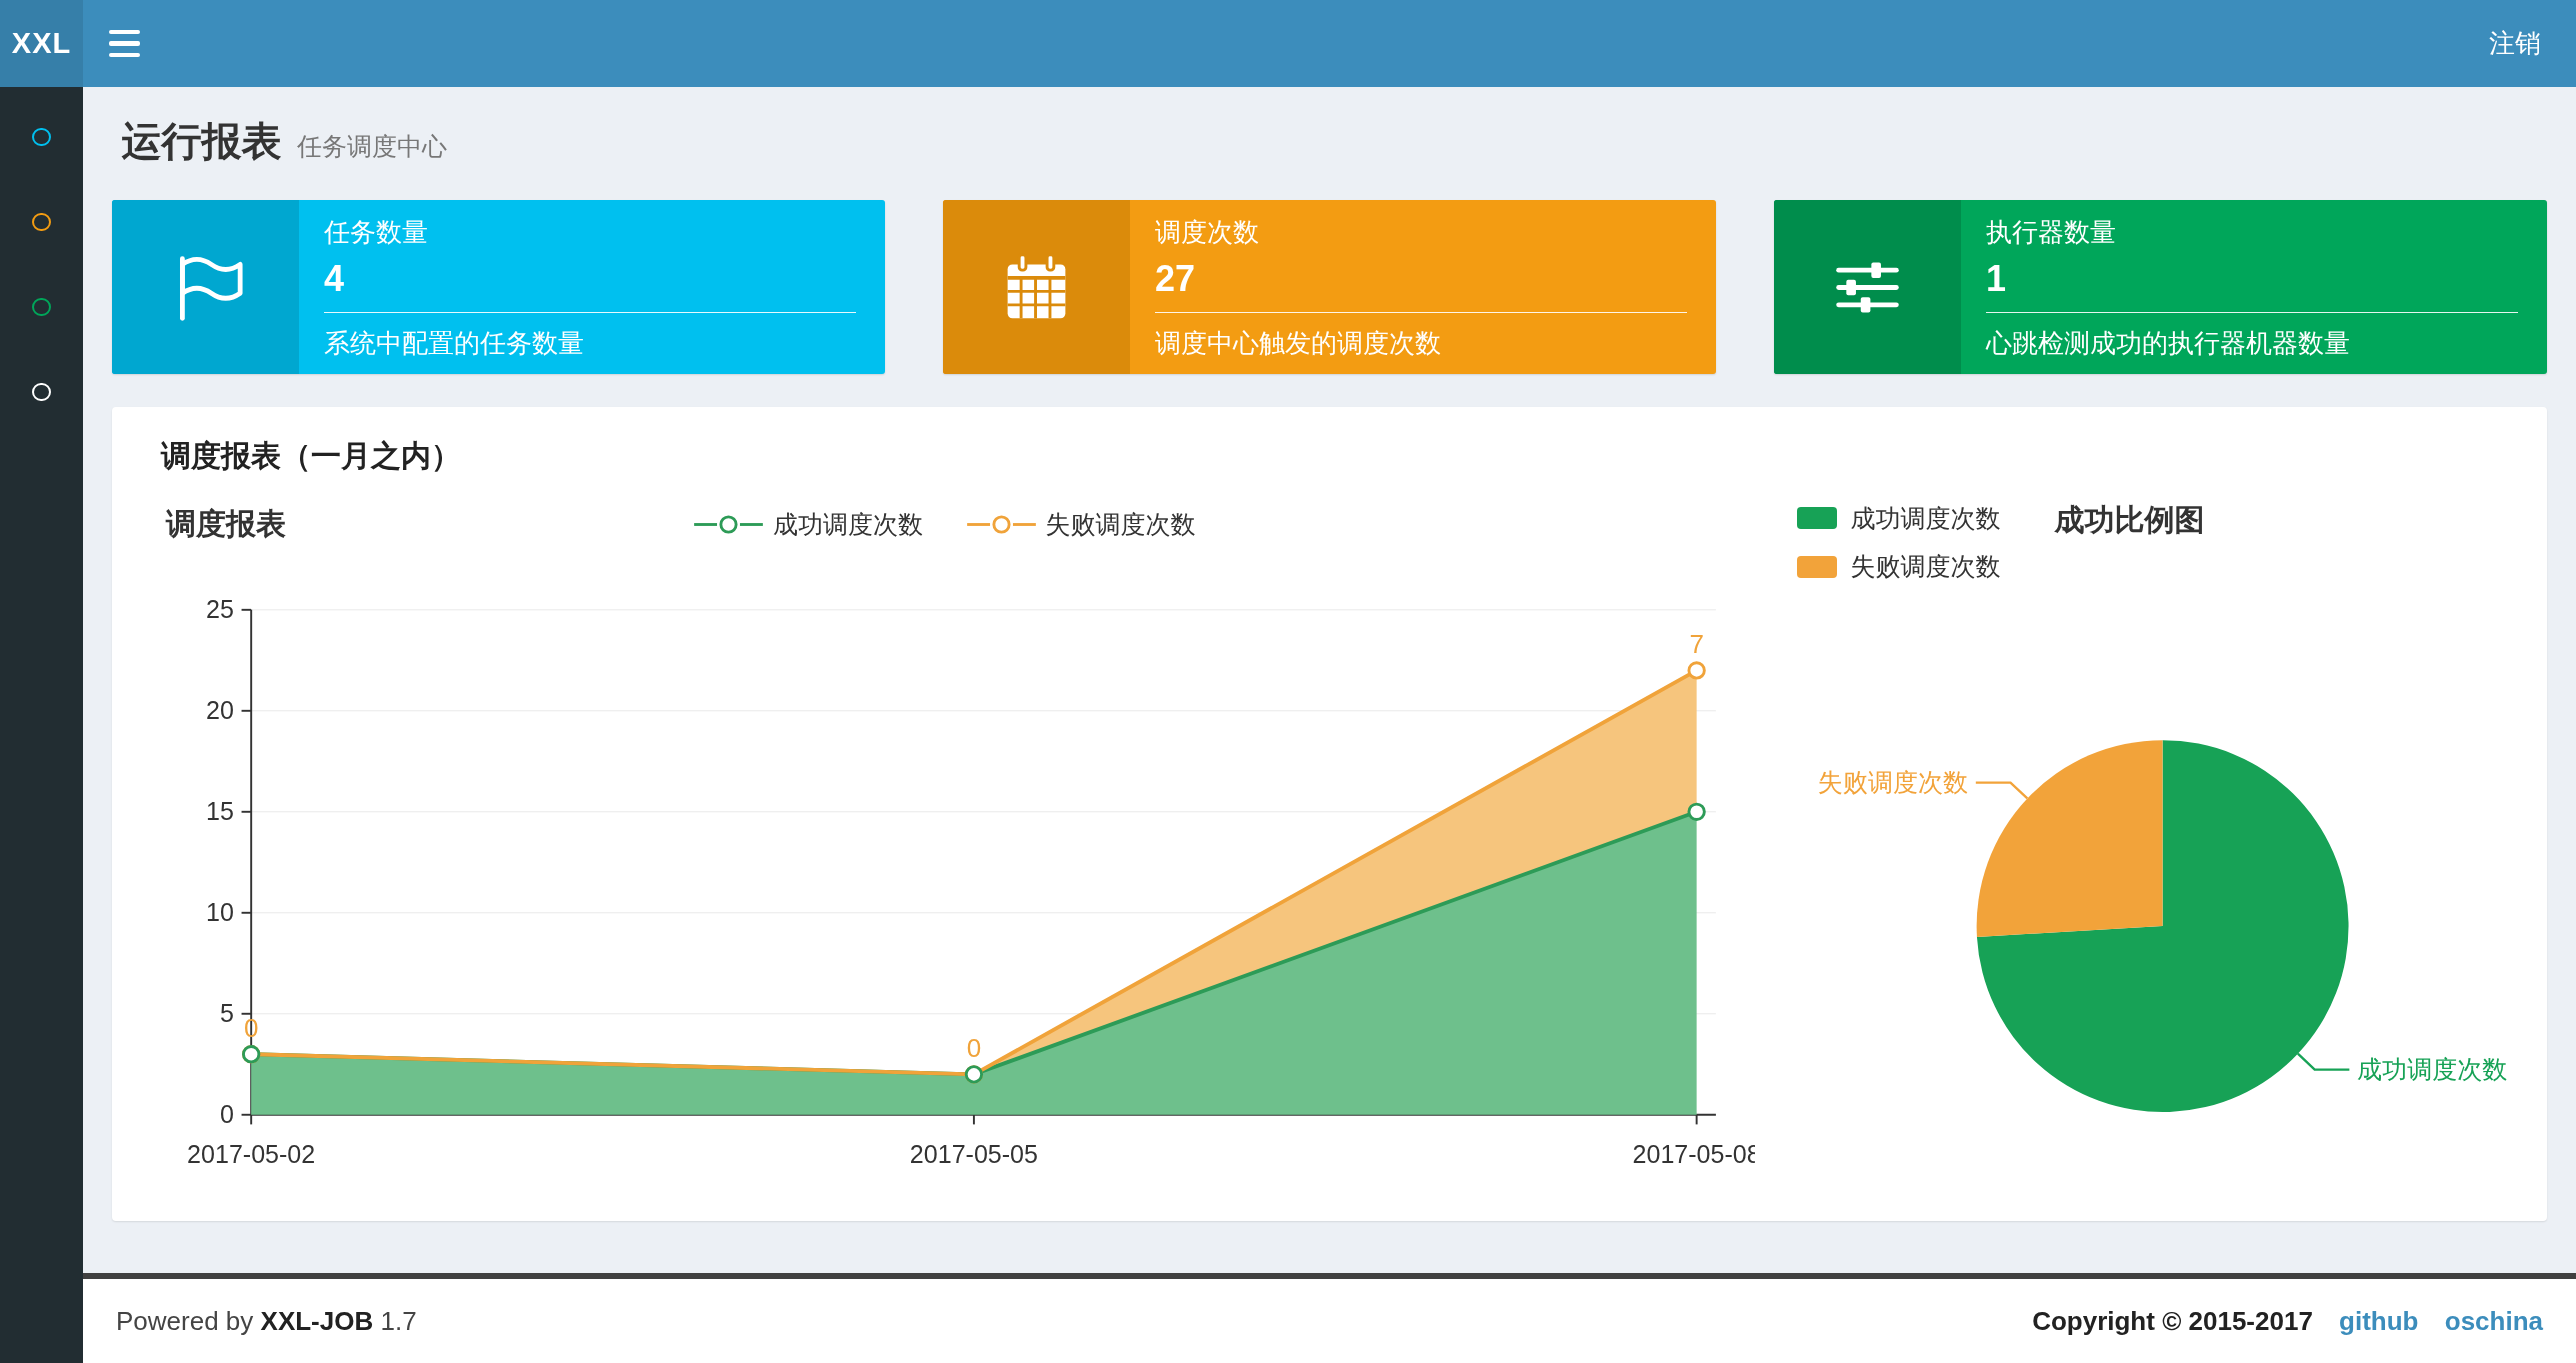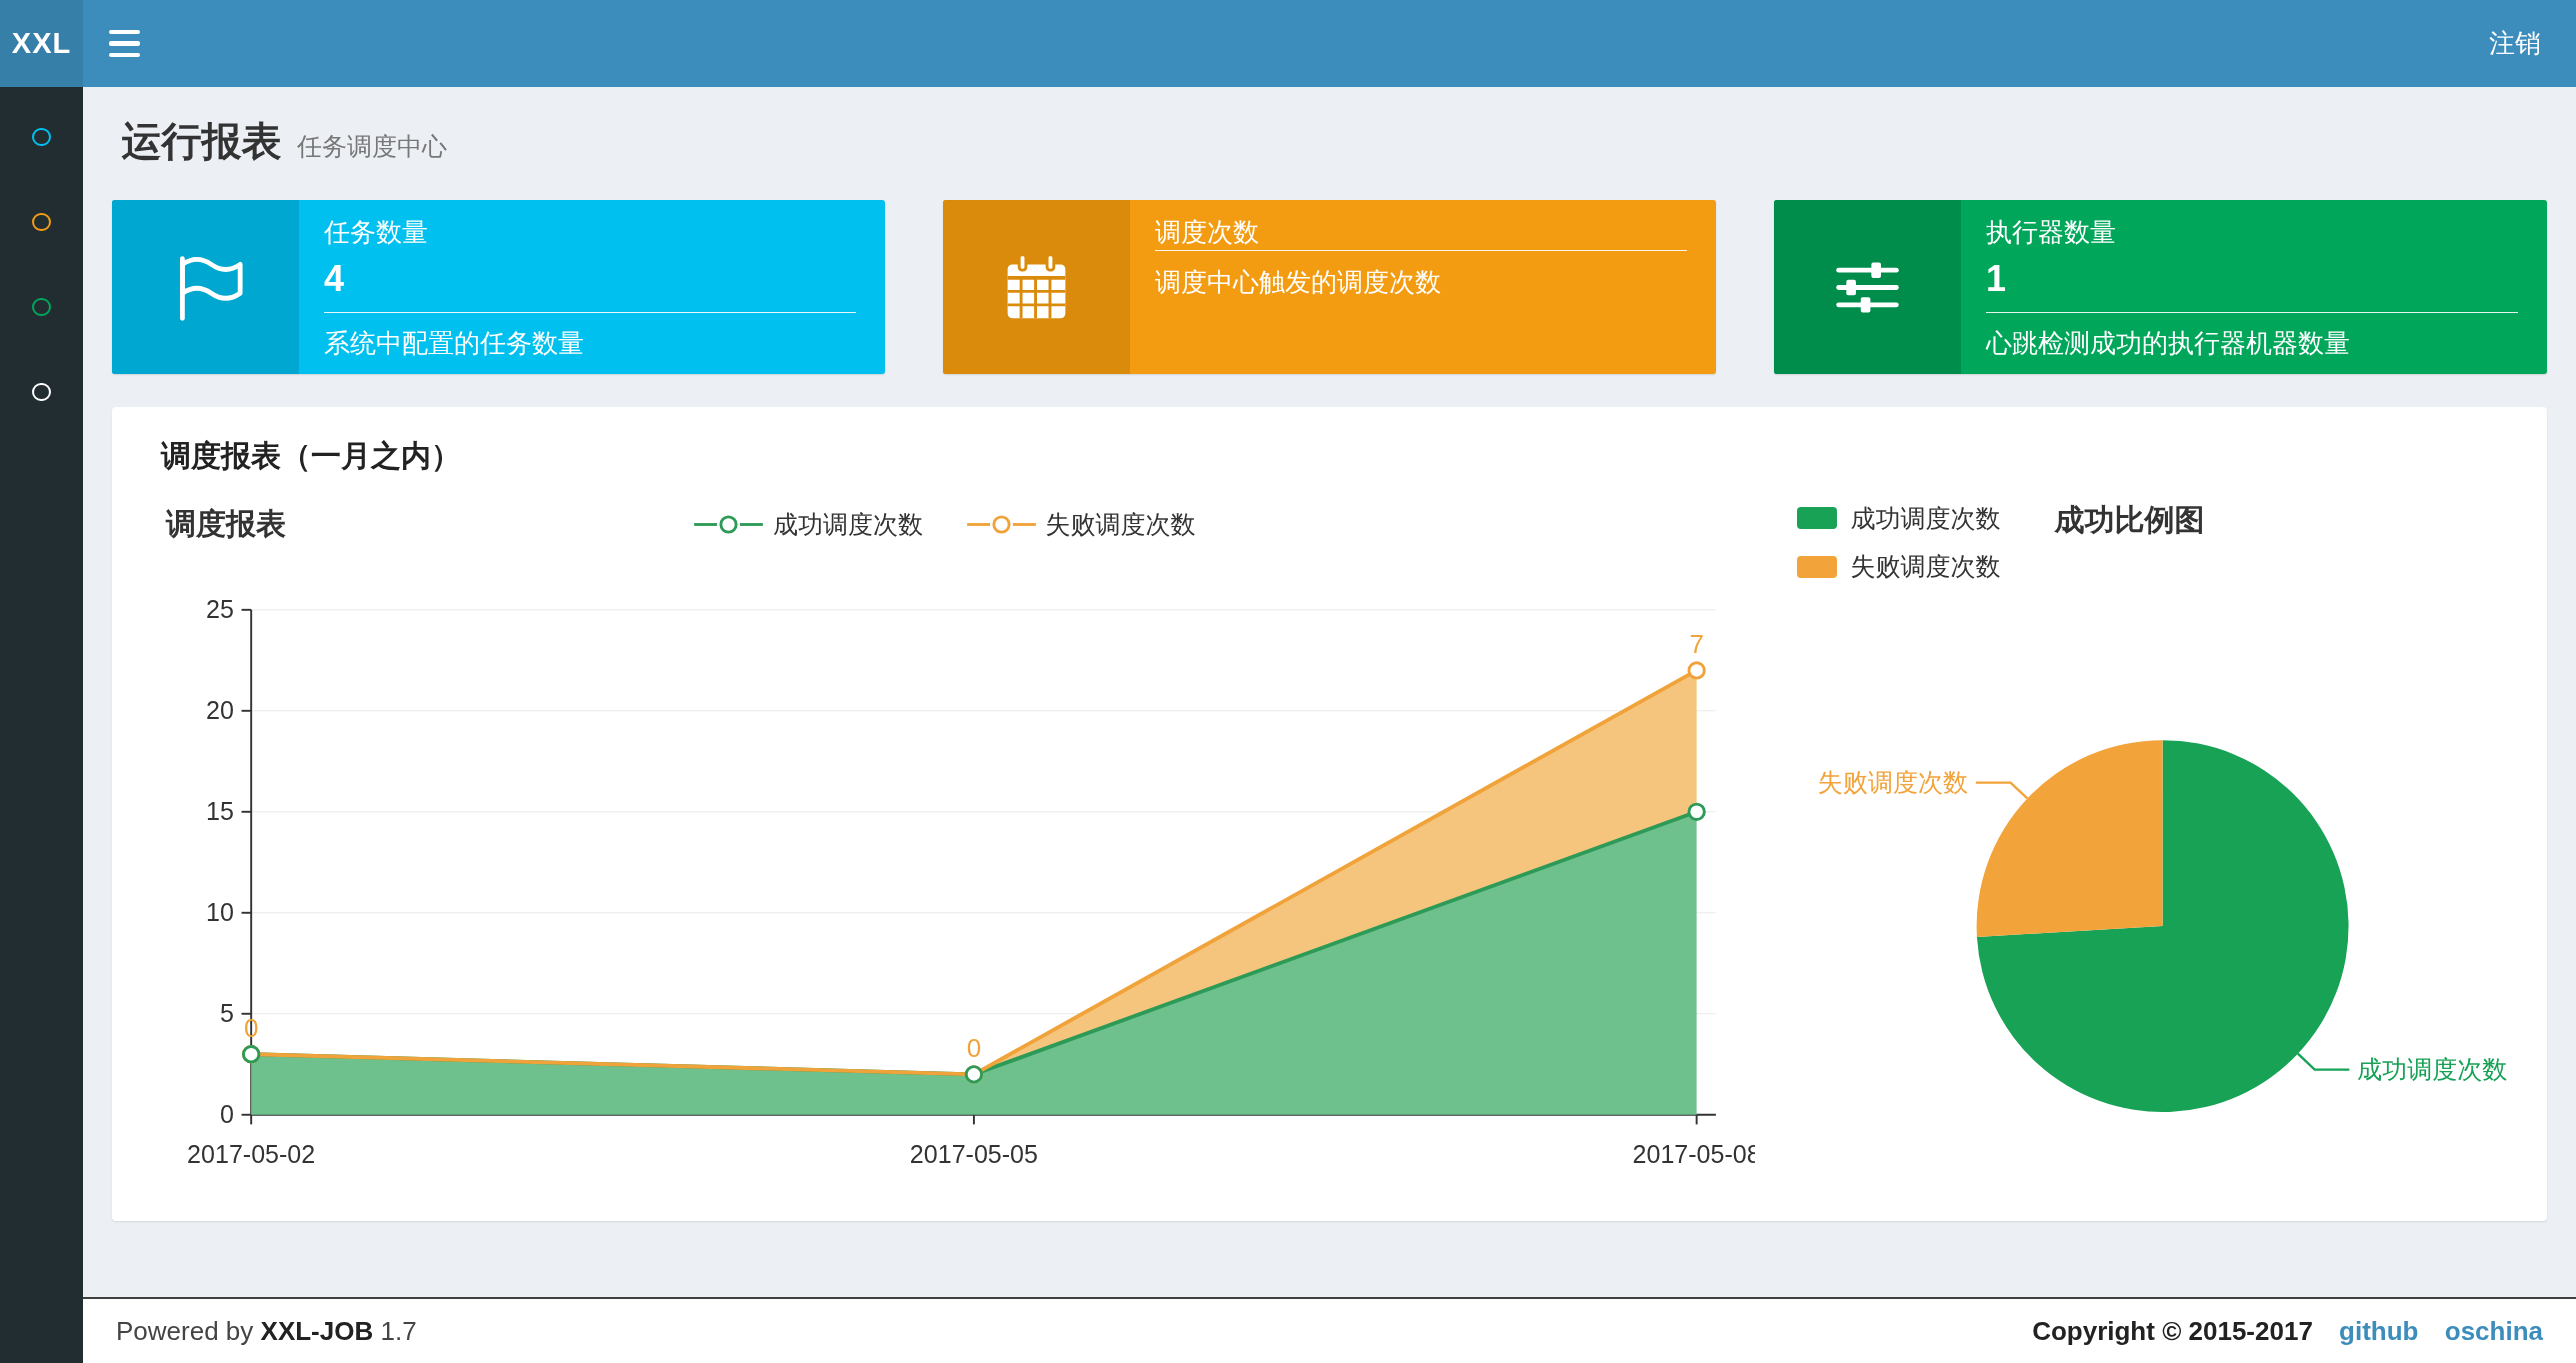--- a/index.html
+++ b/index.html
@@ -48,21 +48,21 @@
   .line-legend { position:absolute; left:0; right:0; top:0; bottom:0; display:flex; justify-content:center; align-items:center; gap:44px; }
   .lg-item { display:flex; align-items:center; gap:9.6px; font-size:25px; color:#333; cursor:pointer; }
   .pie-block { flex:1; position:relative; }
   .pie-header { display:flex; align-items:flex-start; gap:54px; padding:5.8px 0 0 42px; }
   .pie-legend { display:flex; flex-direction:column; gap:15.4px; }
   .pie-lg-item { display:flex; align-items:center; gap:13.5px; font-size:25px; color:#333; cursor:pointer; }
   .swatch { width:40px; height:22px; border-radius:3.9px; display:block; }
   .pie-title { font-size:30px; font-weight:bold; color:#333; margin-top:-1.9px; }
 
   
-  .footer { position:absolute; bottom:0; left:83px; right:0; height:66px; background:#fff; border-top:2px solid #404040; display:flex; align-items:center; justify-content:space-between; padding:12px 33px; font-size:26px; color:#444; }
+  .footer { position:absolute; bottom:0; left:83px; right:0; height:90px; background:#fff; border-top:6px solid #404040; display:flex; align-items:center; justify-content:space-between; padding:12px 33px; font-size:26px; color:#444; }
   .footer b { color:#222; }
   .footer .links a { color:#3c8dbc; text-decoration:none; font-weight:bold; margin-left:19px; cursor:pointer; }
 </style>
 </head>
 <body>
 
 <header class="navbar">
   <div class="logo">XXL</div>
   <button class="toggle-btn">
     <span style="display:flex;flex-direction:column;gap:6.7px;">
@@ -126,20 +126,21 @@
             <line x1="24" y1="30" x2="24" y2="72"></line>
               <line x1="39" y1="30" x2="39" y2="72"></line>
               <line x1="54" y1="30" x2="54" y2="72"></line>
             <line x1="10" y1="44" x2="70" y2="44"></line>
               <line x1="10" y1="58" x2="70" y2="58"></line>
           </g>
         </svg>
       </div>
       <div class="info-content">
         <div class="info-title">调度次数</div>
+        <div class="info-value">27</div>
         <div class="info-divider"></div>
         <div class="info-desc">调度中心触发的调度次数</div>
       </div>
     </div>
 
     <div class="info-box" style="background: rgb(0, 166, 90); --ibg: #008d4c;">
       <div class="info-icon" style="background: rgb(0, 141, 76);">
         <svg width="77" height="77" viewBox="0 0 80 80">
           <g stroke="#fff" stroke-width="5" stroke-linecap="round">
             <line x1="10" y1="22" x2="70" y2="22"></line>

